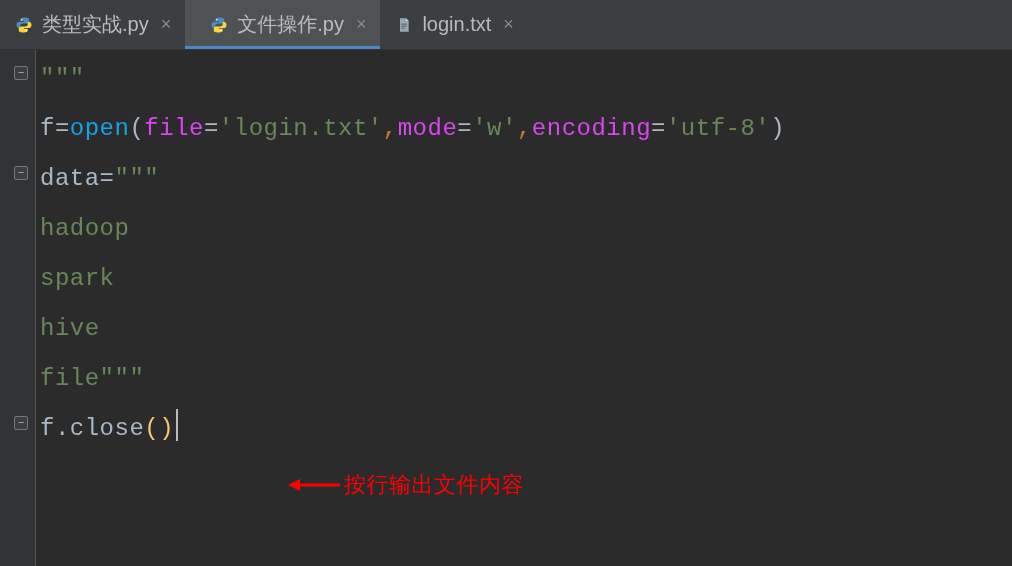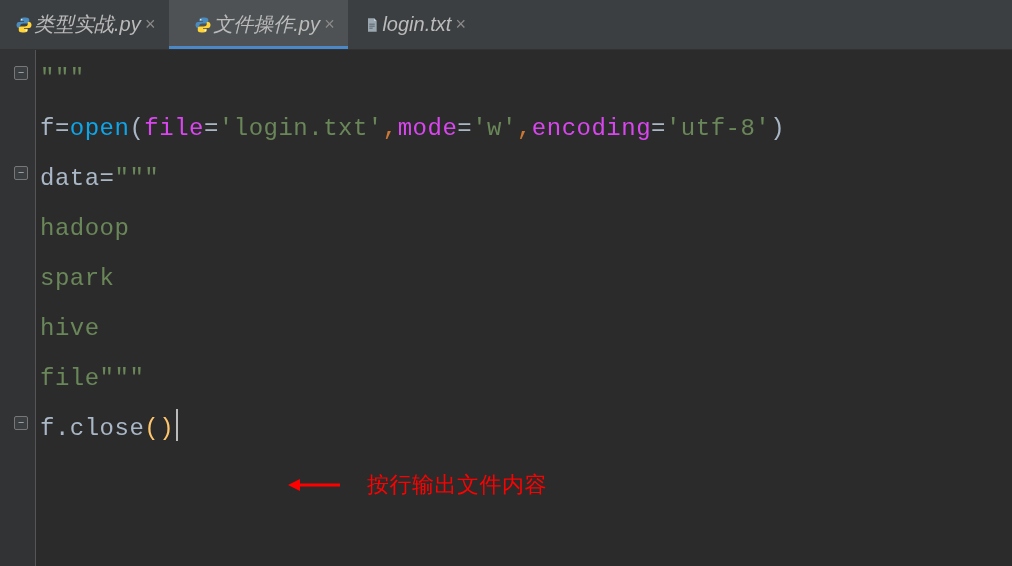--- a/index.html
+++ b/index.html
@@ -19,23 +19,23 @@
     align-items: stretch;
     border-bottom: 1px solid #323232;
   }
   .tab {
     display: flex;
     align-items: center;
     padding: 0 10px 0 14px;
     color: #bbbbbb;
     font-family: -apple-system, "PingFang SC", "Microsoft YaHei", sans-serif;
     font-size: 20px;
+    gap: 8px;
     cursor: pointer;
     position: relative;
-    font-style: italic;
   }
   .tab.active {
     background: #4e5254;
     padding-left: 24px;
   }
   .tab.active::after {
     content:"";
     position:absolute;
     left:0; right:0; bottom:0;
     height:3px;
@@ -91,21 +91,21 @@
     display:inline-block; width:2px; height:32px; background:#bbbbbb;
     vertical-align:-6px; margin-left:2px;
   }
   .anno-arrow {
     position:absolute;
     color:#ff0000;
     font-family: -apple-system, "PingFang SC", "Microsoft YaHei", sans-serif;
     font-size:22px;
     display:flex;
     align-items:center;
-    gap:27px;
+    gap:4px;
   }
   .arrow-svg { width:52px; height:20px; }
 </style>
 </head>
 <body>
 
 <div class="tabbar">
   <div class="tab">
     <span class="icon-wrap">
       <svg viewBox="0 0 24 24" width="18" height="18">

